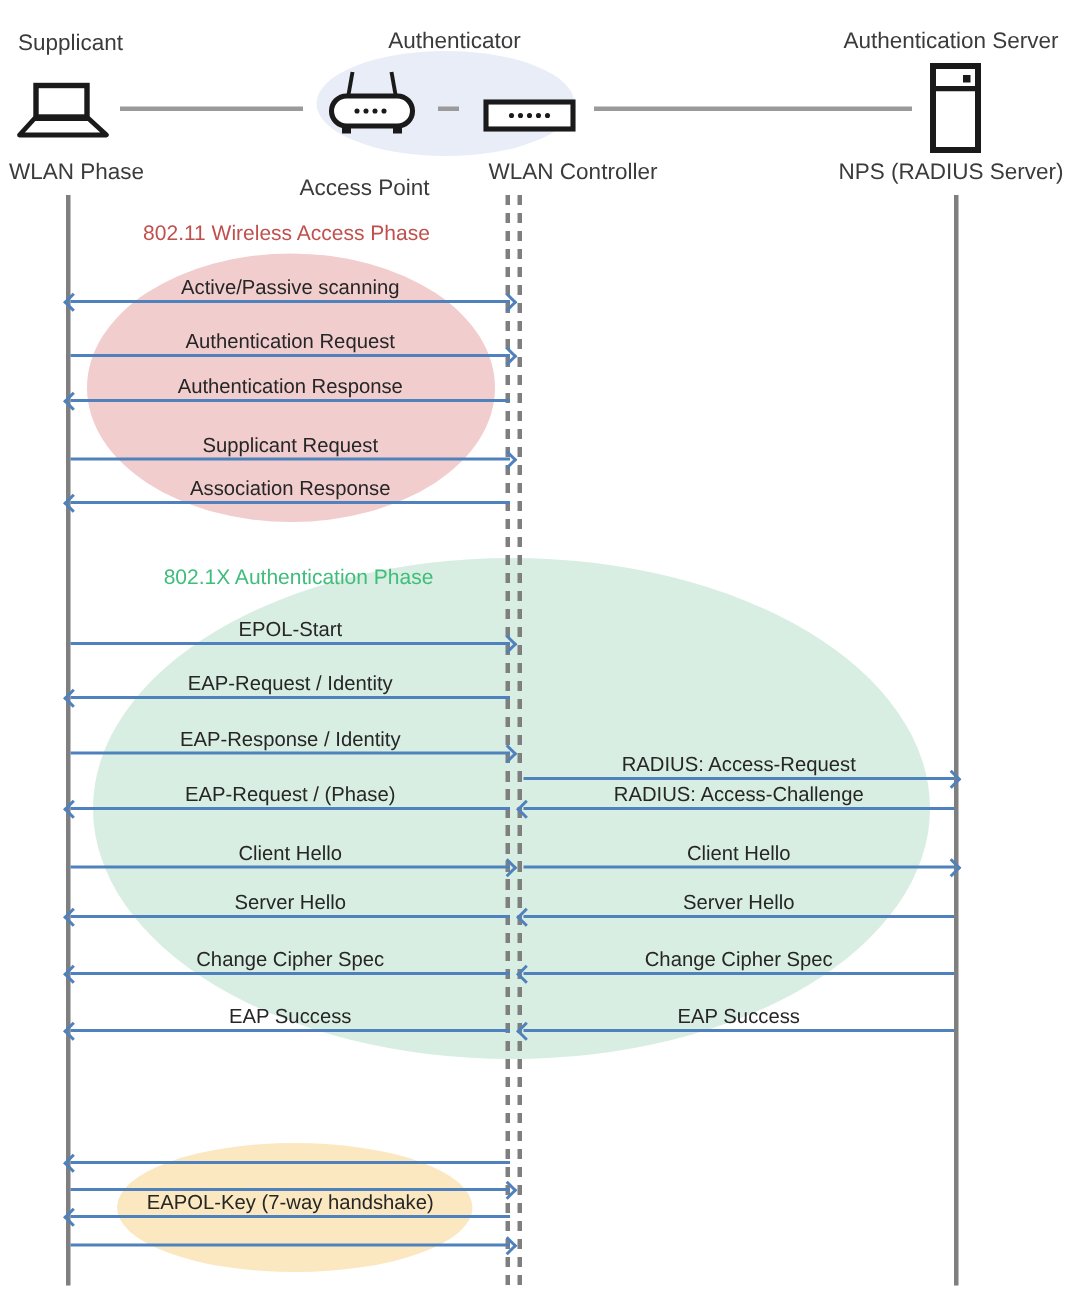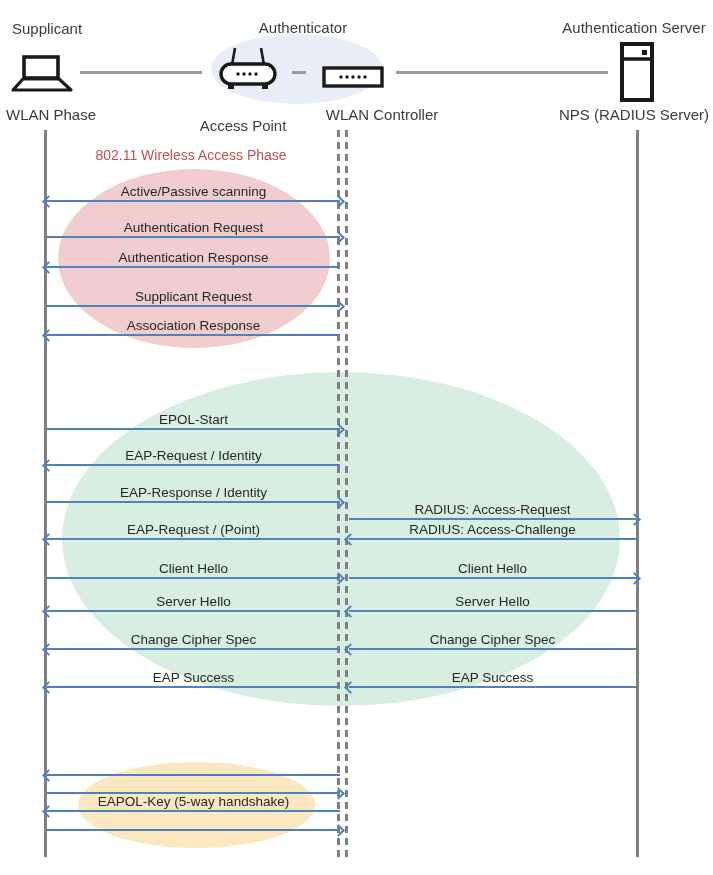--- a/index.html
+++ b/index.html
@@ -89,20 +89,21 @@
   <div class="role-label" style="left:12px;top:20px;">Supplicant</div>
   <div class="role-label centered" style="left:228px;top:19px;width:150px;">Authenticator</div>
   <div class="role-label centered" style="left:550px;top:19px;width:168px;">Authentication Server</div>
 
   <div class="node-label centered" style="left:3px;width:96px;">WLAN Phase</div>
   <div class="node-label centered" style="left:191px;width:104px;margin-top:11px;">Access Point</div>
   <div class="node-label centered" style="left:296px;width:116px;margin-left:28px;">WLAN Controller</div>
   <div class="node-label centered" style="left:550px;width:168px;">NPS (RADIUS Server)</div>
 
   <div class="phase-title phase-title-1">802.11 Wireless Access Phase</div>
+  <div class="phase-title phase-title-2">802.1X Authentication Phase</div>
 
   <div class="layer">
       <div class="msg" style="left: 47px; top: 200px; width: 293px;">
         <span class="head r"></span>
         <span class="head l"></span>
         <div class="msg-label">Active/Passive scanning</div>
       </div>
       <div class="msg" style="left: 47px; top: 236px; width: 293px;">
         <span class="head r"></span>
         <div class="msg-label">Authentication Request</div>
@@ -130,21 +131,21 @@
       <div class="msg" style="left: 47px; top: 501px; width: 293px;">
         <span class="head r"></span>
         <div class="msg-label">EAP-Response / Identity</div>
       </div>
       <div class="msg" style="left: 349px; top: 518px; width: 287px;">
         <span class="head r"></span>
         <div class="msg-label">RADIUS: Access-Request</div>
       </div>
       <div class="msg" style="left: 47px; top: 538px; width: 293px;">
         <span class="head l"></span>
-        <div class="msg-label">EAP-Request / (Point)</div>
+        <div class="msg-label">EAP-Request / (Phase)</div>
       </div>
       <div class="msg" style="left: 349px; top: 538px; width: 287px;">
         <span class="head l"></span>
         <div class="msg-label">RADIUS: Access-Challenge</div>
       </div>
       <div class="msg" style="left: 47px; top: 577px; width: 293px;">
         <span class="head r"></span>
         <div class="msg-label">Client Hello</div>
       </div>
       <div class="msg" style="left: 349px; top: 577px; width: 287px;">
@@ -176,20 +177,20 @@
         <div class="msg-label">EAP Success</div>
       </div>
       <div class="msg" style="left: 47px; top: 774px; width: 293px;">
         <span class="head l"></span>
       </div>
       <div class="msg" style="left: 47px; top: 792px; width: 293px;">
         <span class="head r"></span>
       </div>
       <div class="msg" style="left: 47px; top: 810px; width: 293px;">
         <span class="head l"></span>
-        <div class="msg-label">EAPOL-Key (5-way handshake)</div>
+        <div class="msg-label">EAPOL-Key (7-way handshake)</div>
       </div>
       <div class="msg" style="left: 47px; top: 829px; width: 293px;">
         <span class="head r"></span>
       </div>
     </div>
 
 </div>
 
 </body></html>

